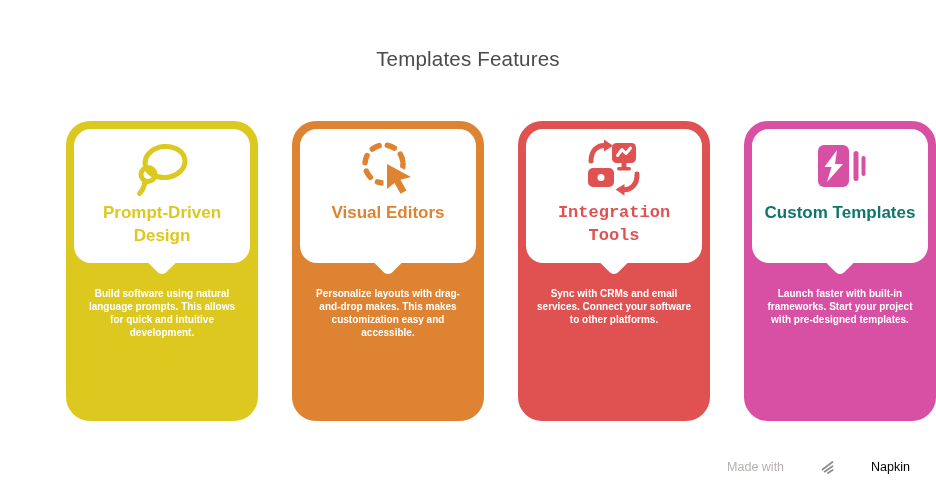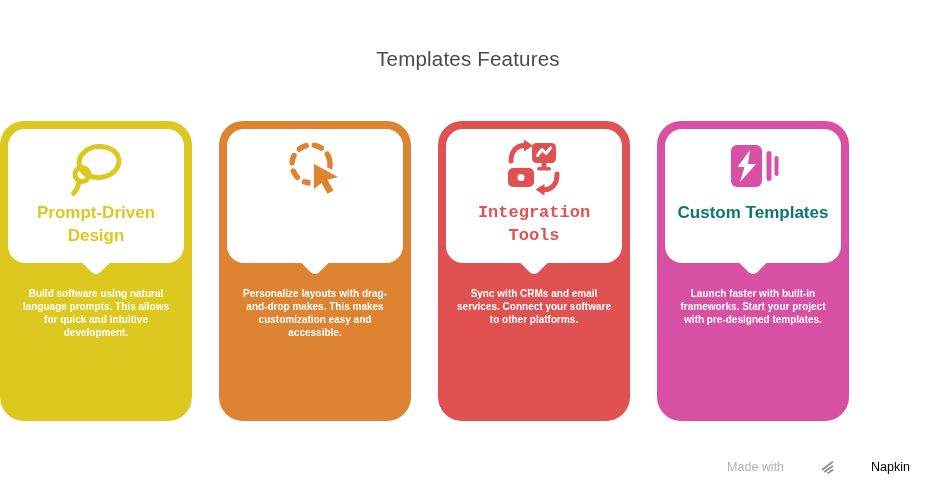--- a/index.html
+++ b/index.html
@@ -15,22 +15,22 @@
   .page-title {
     padding-top: 47px;
     text-align: center;
     font-size: 20.5px;
     font-weight: 400;
     color: #4a4a4a;
     letter-spacing: 0.2px;
   }
   .cards {
     display: flex;
-    justify-content: flex-start;
-    gap: 27px;
+    justify-content: flex-end;
+    gap: 34px;
     margin-top: 50px;
   }
   .card {
     width: 192px;
     height: 300px;
     border-radius: 24px;
     padding: 8px;
     display: flex;
     flex-direction: column;
   }
@@ -113,20 +113,21 @@
 
     <div class="card" style="background: rgb(221, 131, 49);">
       <div class="bubble">
         <div class="icon-wrap" style="color: rgb(221, 131, 49);">
           <svg width="60" height="62" viewBox="0 0 60 62" fill="none">
             <circle cx="26" cy="27" r="19" stroke="currentColor" stroke-width="5.5" stroke-linecap="round" stroke-dasharray="7.5 8.4" stroke-dashoffset="3"></circle>
             <path d="M29,27 L53,40 L42.5,42.8 L48.5,53.5 L42.5,56.8 L36.5,46 L29,52 Z" stroke="#ffffff" stroke-width="7" stroke-linejoin="round"></path>
             <path d="M29,27 L53,40 L42.5,42.8 L48.5,53.5 L42.5,56.8 L36.5,46 L29,52 Z" fill="currentColor"></path>
           </svg>
         </div>
+        <div class="card-title" style="color: rgb(221, 131, 49);">Visual Editors</div>
       </div>
       <div class="card-desc">Personalize layouts with drag-and-drop makes. This makes customization easy and accessible.</div>
     </div>
 
     <div class="card" style="background: rgb(224, 82, 82);">
       <div class="bubble">
         <div class="icon-wrap" style="color: rgb(224, 82, 82);">
           <svg width="60" height="62" viewBox="0 0 60 62" fill="none">
             <rect x="28" y="6" width="24" height="20" rx="4.5" fill="currentColor"></rect>
             <path d="M33.5,18.5 L38,12.5 L42,16.5 L46.5,11" stroke="#ffffff" stroke-width="3" stroke-linecap="round" stroke-linejoin="round"></path>

